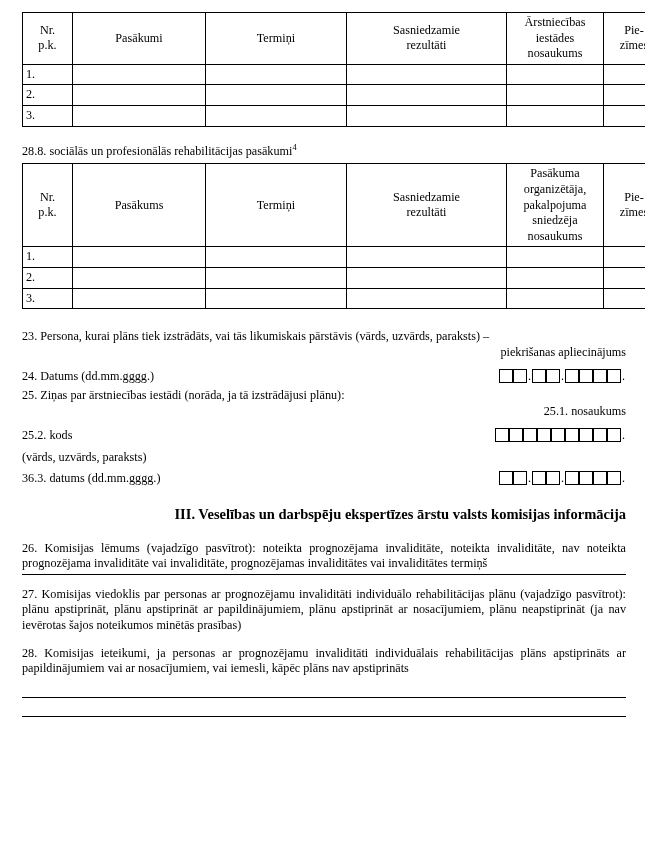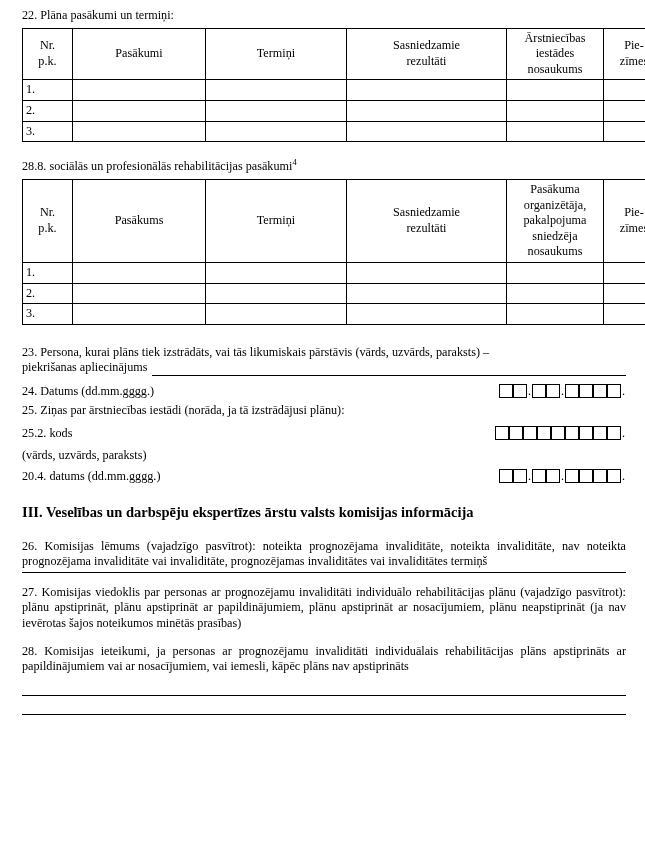--- a/index.html
+++ b/index.html
@@ -67,20 +67,21 @@
     text-justify: inter-word;
   }
   .fullline {
     border-bottom: 1px solid #000;
     height: 0px;
     margin: 2px 0 0 0;
   }
   .rule-row {
     display: flex;
     align-items: flex-end;
+    flex-direction: column;
   }
   .rule-row .txt { white-space: nowrap; }
   .rule-row .rule {
     flex: 1;
     border-bottom: 1px solid #000;
     margin-left: 4px;
     height: 13px;
   }
   .boxes {
     display: inline-flex;
@@ -100,34 +101,33 @@
     text-align: center;
     font-size: 12.2px;
     line-height: 14px;
   }
   .date-row {
     display: flex;
     align-items: flex-start;
     justify-content: space-between;
   }
   .h3 {
-    text-align: left;
+    text-align: right;
     font-weight: bold;
     font-size: 14.5px;
     margin: 0;
   }
   sup { font-size: 8.5px; vertical-align: super; }
 </style>
 </head>
 <body>
 
 <div class="page">
   <div class="inner">
 
-    <div class="line">22. Plāna pasākumi un termiņi:</div>
 
     <table class="grid">
       <thead>
         <tr>
           <th class="c-nr">
             <div>Nr.</div>
             <div>p.k.</div>
           </th>
           <th class="c-pas">Pasākumi</th>
           <th class="c-ter">Termiņi</th>
@@ -258,20 +258,24 @@
         <span class="bx"></span>
         <span class="bx"></span>
         <span class="dotsep">.</span>
       </span>
     </div>
 
     <div style="height:3px"></div>
 
     <div class="line">25. Ziņas par ārstniecības iestādi (norāda, ja tā izstrādājusi plānu):</div>
 
+    <div class="rule-row">
+      <span class="txt">25.1. nosaukums</span>
+      <span class="rule"></span>
+    </div>
 
     <div style="height:8px"></div>
 
     <div class="date-row">
       <span>25.2. kods</span>
       <span class="boxes">
         <span class="bx"></span>
         <span class="bx"></span>
         <span class="bx"></span>
         <span class="bx"></span>
@@ -284,21 +288,21 @@
       </span>
     </div>
 
     <div style="height:6px"></div>
 
     <div class="line">(vārds, uzvārds, paraksts)</div>
 
     <div style="height:6px"></div>
 
     <div class="date-row">
-      <span>20.4. datums (dd.mm.gggg.)</span>
+      <span>36.3. datums (dd.mm.gggg.)</span>
       <span class="boxes">
         <span class="bx"></span>
         <span class="bx"></span>
         <span class="dotsep">.</span>
         <span class="bx"></span>
         <span class="bx"></span>
         <span class="dotsep">.</span>
         <span class="bx"></span>
         <span class="bx"></span>
         <span class="bx"></span>

